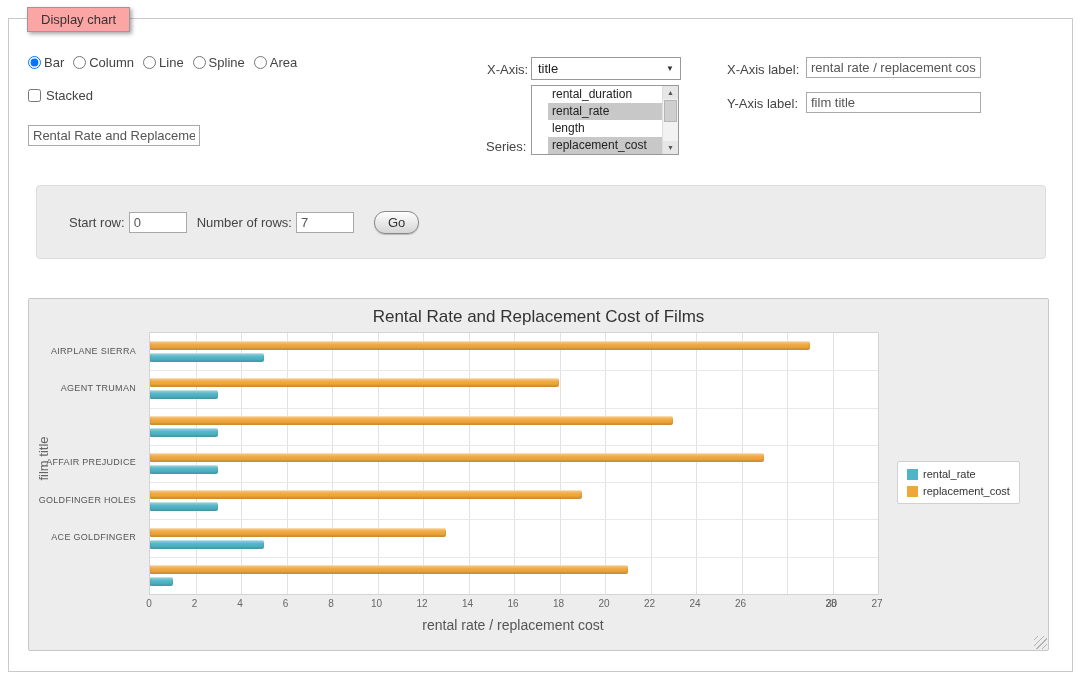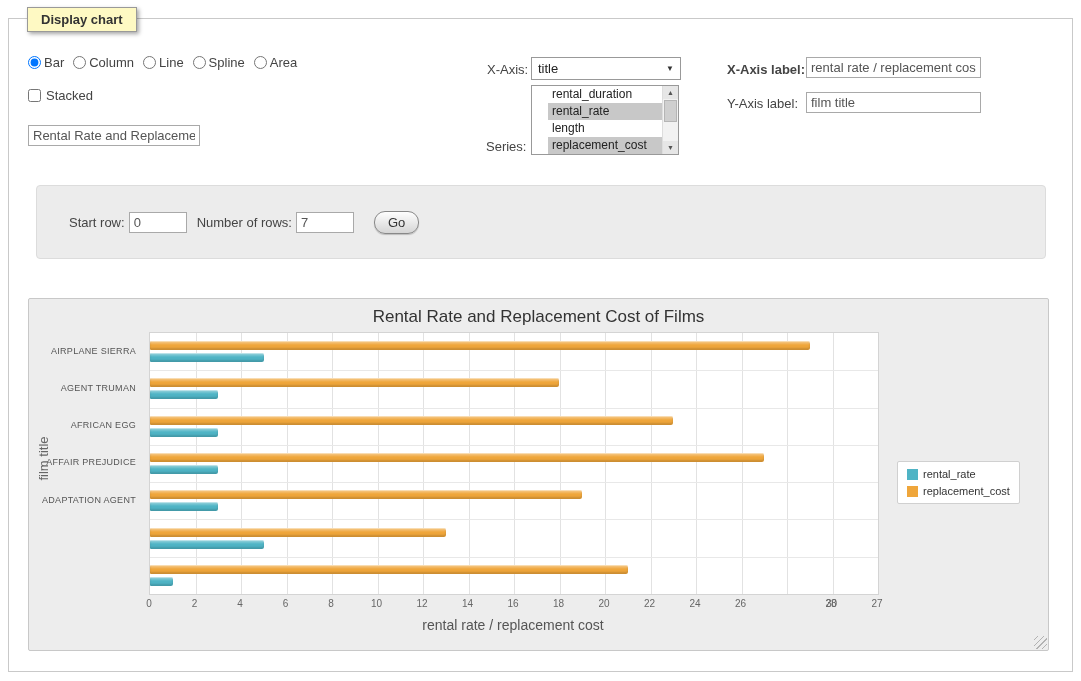--- a/index.html
+++ b/index.html
@@ -5,23 +5,23 @@
   html,body{margin:0;padding:0;}
   body{position:relative;width:1081px;height:681px;background:#fff;
        font-family:"Liberation Sans",sans-serif;overflow:hidden;}
   .abs{position:absolute;}
   .lbl{font-size:13px;color:#444;}
   .txt{border:1px solid #a9a9a9;height:21px;font-size:13px;color:#555;
        padding:1px 4px;font-family:inherit;box-sizing:border-box;background:#fff;}
 
   .fieldset-border{position:absolute;left:8px;top:18px;width:1063px;height:652px;
        border:1px solid #c9c9c9;}
-  .legend-box{position:absolute;left:27px;top:7px;background:#fef9c3;border:1px solid #999;
+  .legend-box{position:absolute;left:27px;top:7px;background:#fca5a5;border:1px solid #999;
        box-shadow:2px 2px 4px rgba(0,0,0,.35);padding:4px 13px;font-size:13px;
-       font-weight:bold;color:#333;z-index:2;}
+       font-weight:normal;color:#333;z-index:2;}
 
   .radio-row{display:flex;align-items:center;font-size:13px;color:#444;}
   .radio-item{display:flex;align-items:center;margin-right:9px;}
   .radio-item input{margin:0 3px 0 0;}
   .chk-row{display:flex;align-items:center;}
   .chk-row input{margin:0 5px 0 0;}
 
   .selectbox{height:23px;border:1px solid #999;background:#fff;display:flex;
        justify-content:space-between;align-items:center;padding:0 6px;font-size:13px;
        color:#222;box-sizing:border-box;cursor:default;}
@@ -129,43 +129,43 @@
       <div class="list-item selected">replacement_cost</div>
     </div>
   <div class="sb">
     <div class="sb-btn sb-up">▲</div>
     <div class="sb-thumb"></div>
     <div class="sb-btn sb-down">▼</div>
   </div>
 </div>
 <div class="abs lbl" style="left:486px;top:139px;">Series:</div>
 
-<div class="abs lbl" style="left:727px;top:62px;font-weight:bold;">X-Axis label:</div>
+<div class="abs lbl" style="left:727px;top:62px;">X-Axis label:</div>
 <input class="abs txt" style="left: 806px; top: 57px; width: 175px;" value="rental rate / replacement cost">
 
 <div class="abs lbl" style="left:727px;top:96px;">Y-Axis label:</div>
 <input class="abs txt" style="left: 806px; top: 92px; width: 175px;" value="film title">
 
 <div class="abs rows-panel">
   <span class="lbl" style="margin-right:4px;">Start row:</span>
   <input class="txt" style="width: 58px;" value="0">
   <span class="lbl" style="margin-left:10px;margin-right:4px;">Number of rows:</span>
   <input class="txt" style="width: 58px;" value="7">
   <button class="go-btn">Go</button>
 </div>
 
 <div class="abs chart-panel">
   <div class="chart-title">Rental Rate and Replacement Cost of Films</div>
   <div class="ylabel">film title</div>
   <div class="ycats">
       <div class="ycat" style="top: 0px; height: 37.2857px;">AIRPLANE SIERRA</div>
       <div class="ycat" style="top: 37.2857px; height: 37.2857px; text-align: center;">AGENT TRUMAN</div>
-      <div class="ycat" style="top: 74.5714px; height: 37.2857px;">AFRICAN EGG</div>
       <div class="ycat" style="top: 111.857px; height: 37.2857px;">AFFAIR PREJUDICE</div>
-      <div class="ycat" style="top: 149.143px; height: 37.2857px;">ADAPTATION AGENT</div>
+      <div class="ycat" style="top: 149.143px; height: 37.2857px;">GOLDFINGER HOLES</div>
+      <div class="ycat" style="top: 186.429px; height: 37.2857px;">ACE GOLDFINGER</div>
     </div>
   <div class="plot">
       <div class="gridv" style="left: 45.5px;"></div>
       <div class="gridv" style="left: 91px;"></div>
       <div class="gridv" style="left: 136.5px;"></div>
       <div class="gridv" style="left: 182px;"></div>
       <div class="gridv" style="left: 227.5px;"></div>
       <div class="gridv" style="left: 273px;"></div>
       <div class="gridv" style="left: 318.5px;"></div>
       <div class="gridv" style="left: 364px;"></div>

